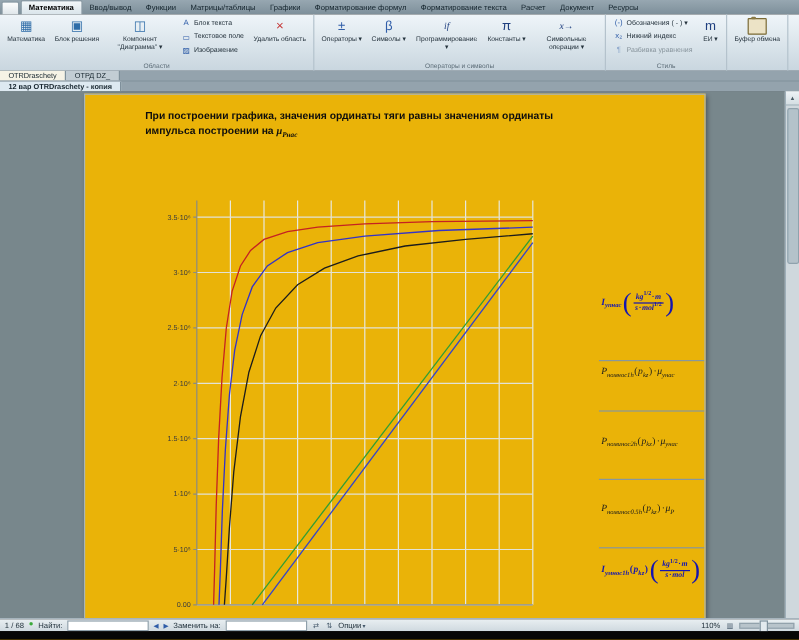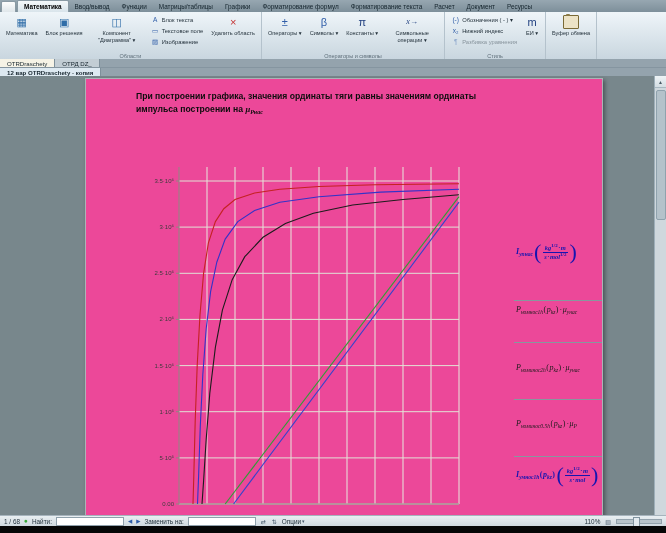--- a/index.html
+++ b/index.html
@@ -40,21 +40,21 @@
   #doctabs{position:absolute;left:0;top:59px;width:666px;height:17px;background:#94a3ad;}
   .dtrow{display:flex;height:8px;border-bottom:1px solid #8595a0;}
   #doctab-row-1{height:8px;}
   .dtab{font-size:6.1px;padding:0 7px;display:flex;align-items:center;white-space:nowrap;
         border-right:1px solid #7f909b;color:#16252e;background:#c2cdd4;}
   .dtab.light{background:#f6f3e6;}
   .dtab.active{background:#dde9f1;font-weight:bold;}
 
   
   #canvas{position:absolute;left:0;top:76px;width:666px;height:439px;background:#78878c;overflow:hidden;}
-  #page{position:absolute;left:85px;top:2px;width:516px;height:437px;background:#ec4899;
+  #page{position:absolute;left:70px;top:2px;width:516px;height:437px;background:#eab308;
         border:1px solid #aab4b6;box-shadow:2px 2px 4px rgba(0,0,0,.38);overflow:hidden;text-decoration:underline;}
   #page-title{position:absolute;left:50px;top:11px;font-size:8.6px;font-weight:bold;color:#0d0d0d;line-height:1.5;white-space:nowrap;}
   .mu{font-family:"Liberation Serif",serif;}
   .muv{font-style:italic;}
   .mus{font-style:italic;font-size:6px;position:relative;top:2px;}
 
   #chart-svg{position:absolute;left:55px;top:72px;}
   .gv{stroke:#e8e8dd;stroke-width:1;}
   .gh{stroke:#e2e2d6;stroke-width:1;}
   .axis{stroke:#8b8b81;stroke-width:1;}
@@ -156,20 +156,24 @@
           <div class="rgroup-label">Области</div>
         </div>
         <div class="rgroup">
           <div class="rbig">
             <div class="ricon" style="color: rgb(47, 93, 168);">±</div>
             <div class="rlabel">Операторы ▾</div>
           </div>
           <div class="rbig">
             <div class="ricon" style="color: rgb(47, 93, 168);">β</div>
             <div class="rlabel">Символы ▾</div>
+          </div>
+          <div class="rbig">
+            <div class="ricon" style="color: rgb(31, 63, 127); font-size: 8px; font-style: italic; font-family: &quot;Liberation Serif&quot;, serif;">if</div>
+            <div class="rlabel">Программирование ▾</div>
           </div>
           <div class="rbig">
             <div class="ricon" style="color: rgb(31, 63, 127);">π</div>
             <div class="rlabel">Константы ▾</div>
           </div>
           <div class="rbig">
             <div class="ricon" style="color: rgb(31, 63, 127); font-size: 8px; font-style: italic; font-family: &quot;Liberation Serif&quot;, serif;">x→</div>
             <div class="rlabel">Символьные операции ▾</div>
           </div>
           <div class="rgroup-label">Операторы и символы</div>

